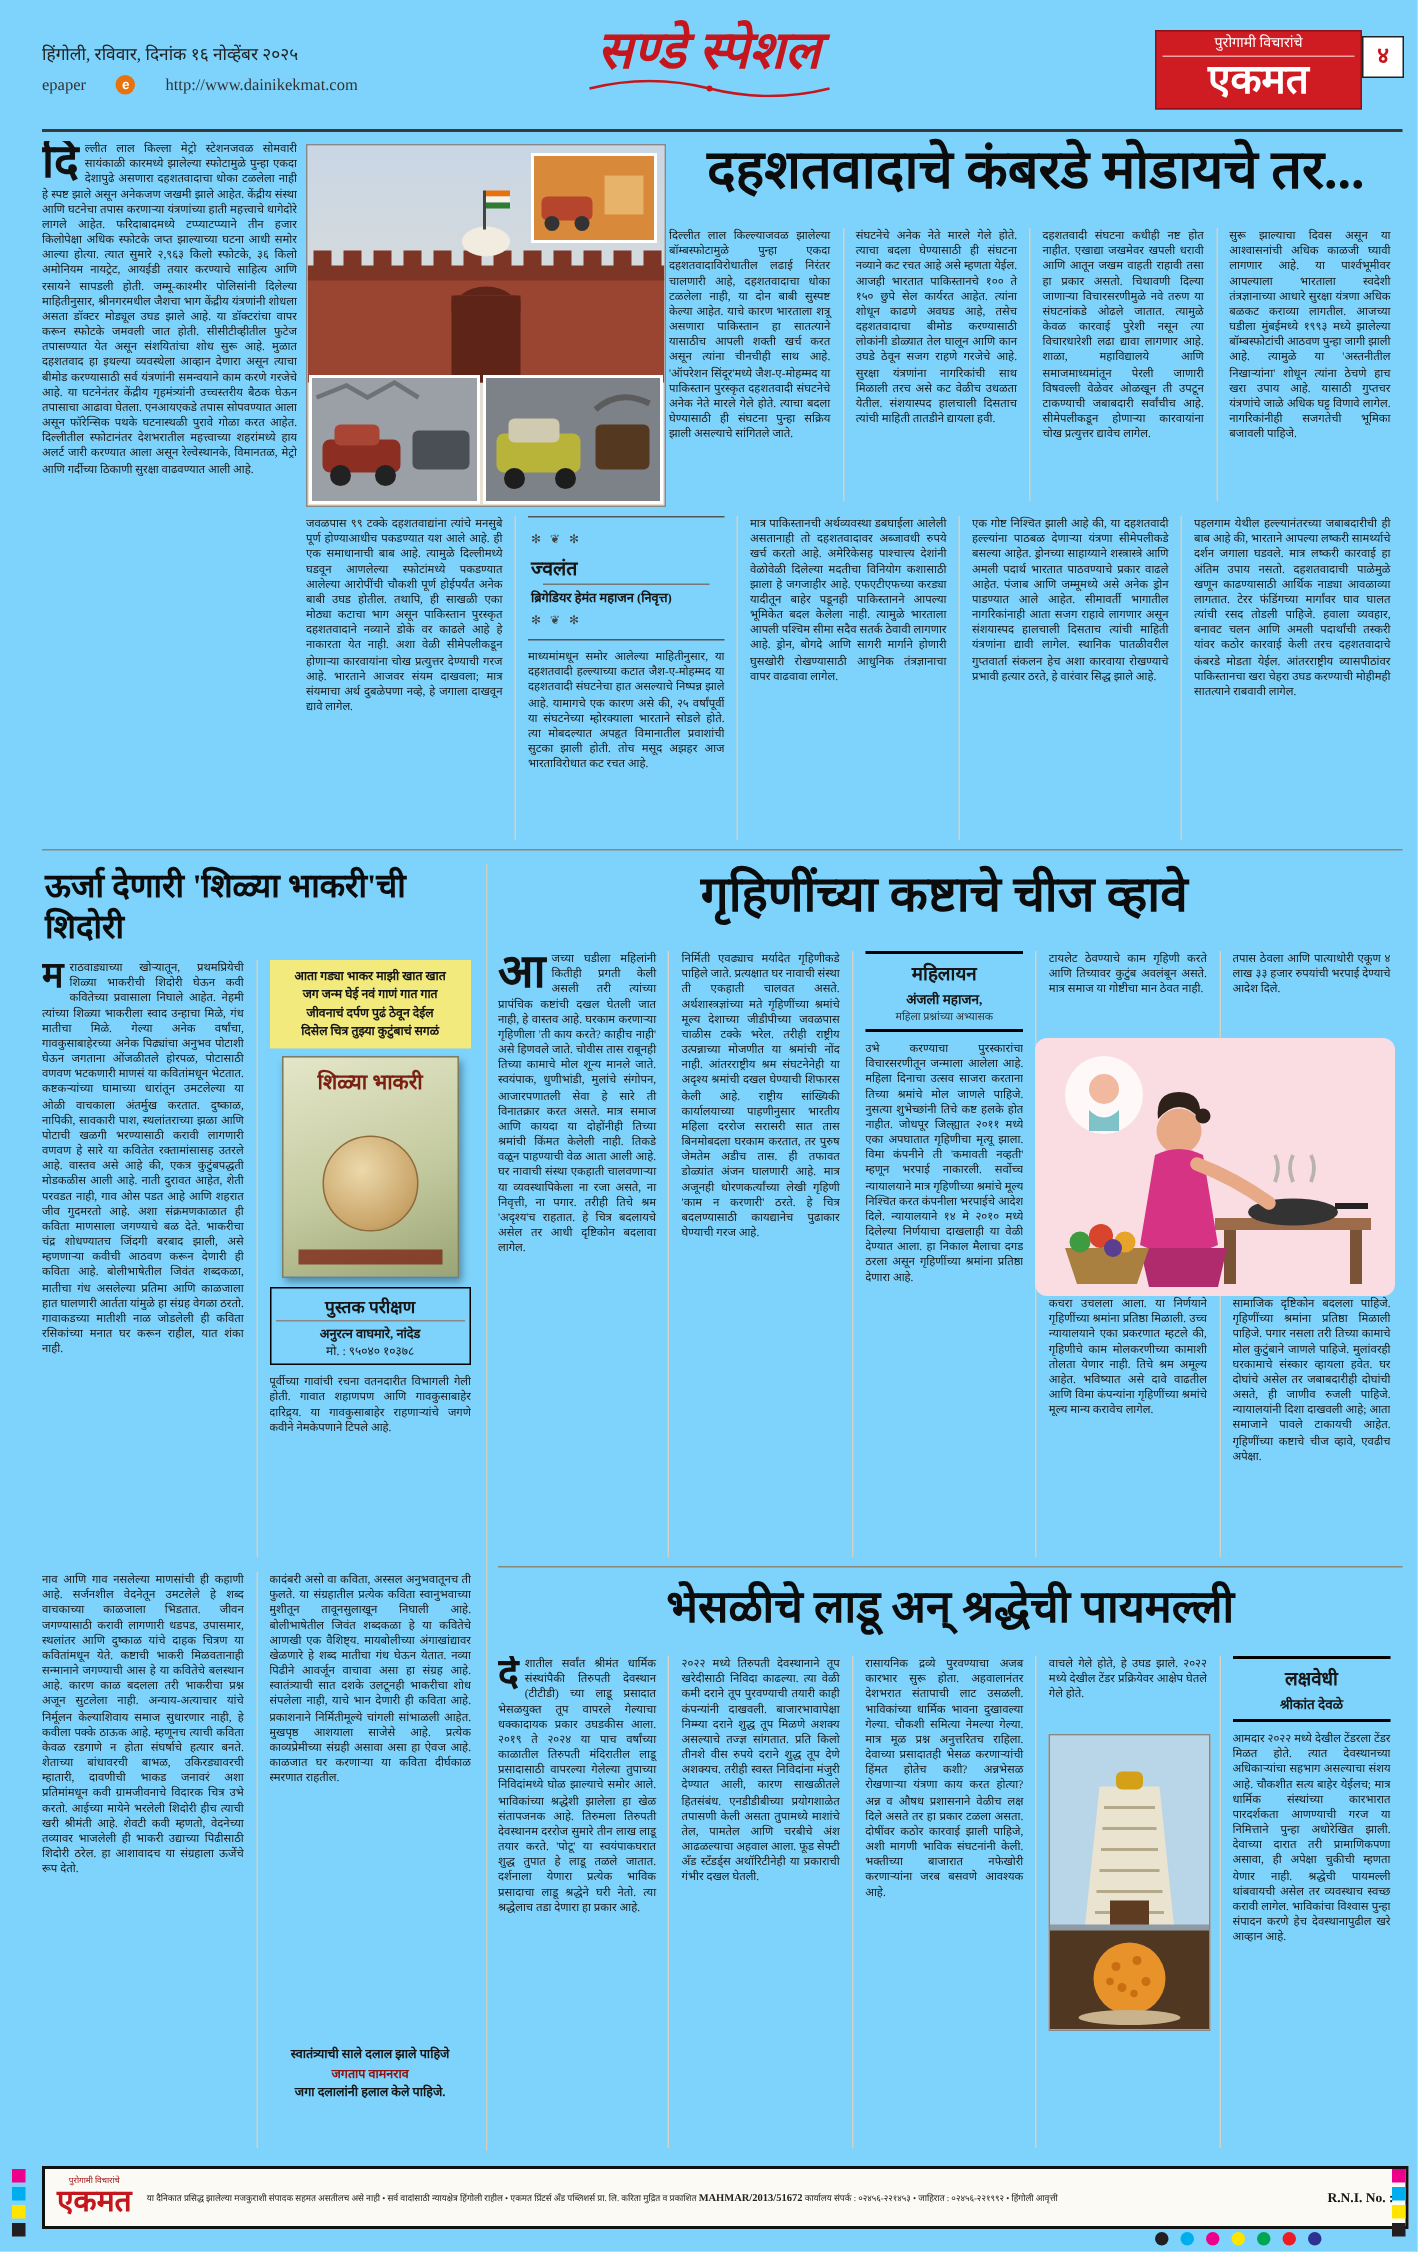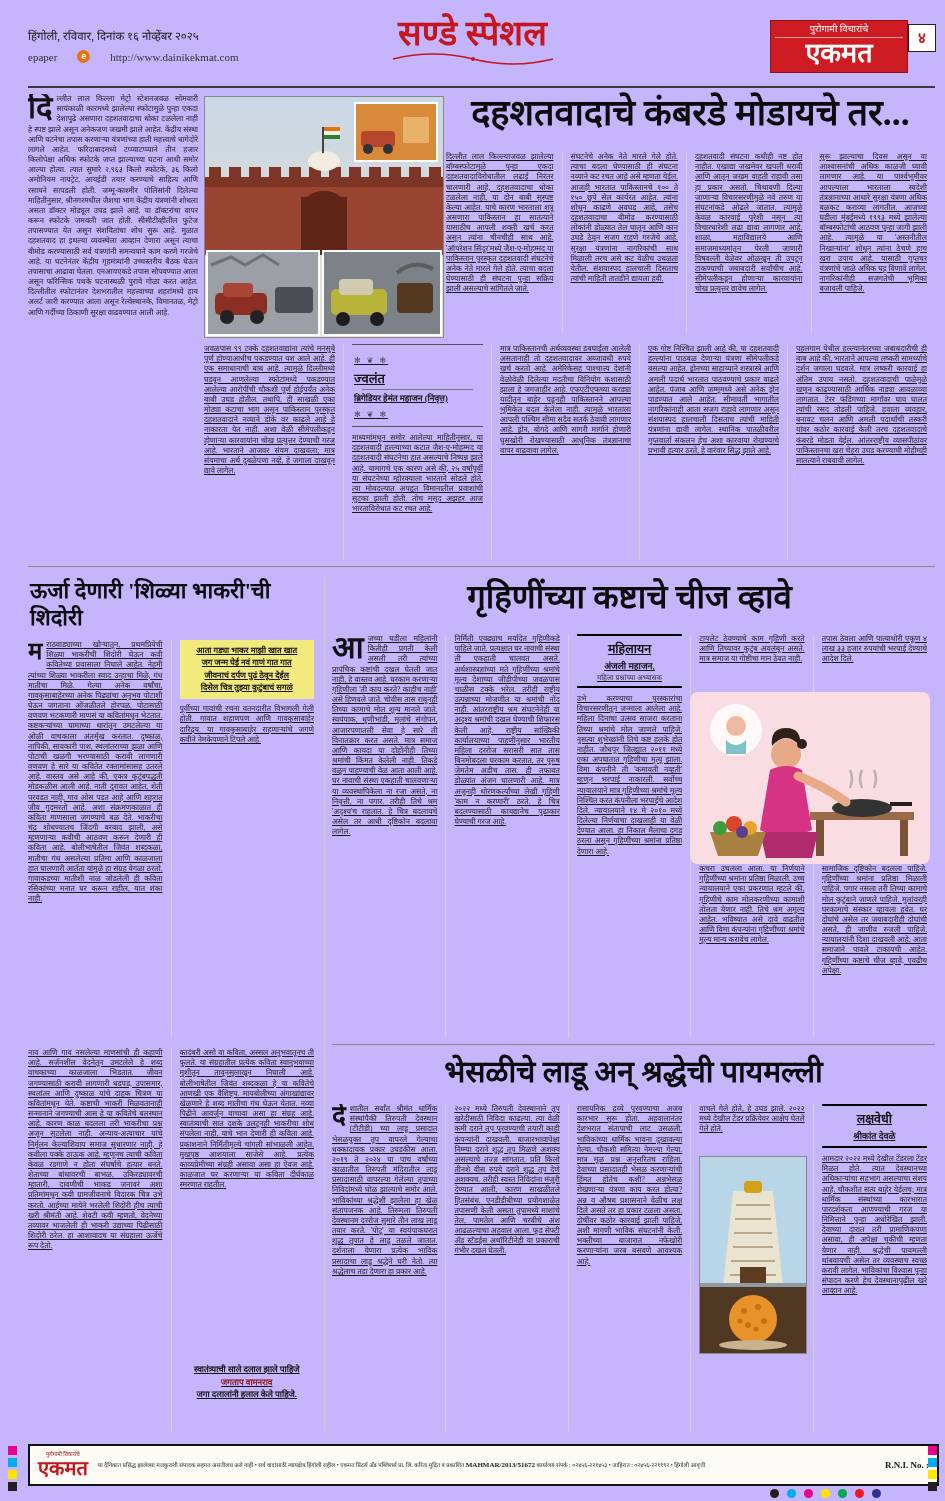--- a/index.html
+++ b/index.html
@@ -1,36 +1,36 @@
 <!DOCTYPE html>
 <html><head>
 <meta charset="utf-8">
 <style>
   html,body{margin:0;padding:0;background:#e8e6de;}
-  .page{position:relative;width:945px;height:1501px;background:#c4b5fd;margin:0 auto;
+  .page{position:relative;width:945px;height:1501px;background:#7dd3fc;margin:0 auto;
         font-family:"Liberation Serif","DejaVu Serif",serif;color:#161616;overflow:hidden;}
   .abs{position:absolute;}
   .bt{font-size:7.6px;line-height:1.34;text-align:justify;overflow:hidden;color:#1b1b1b;}
-  .cols{display:flex;overflow:hidden;text-decoration:underline;}
+  .cols{display:flex;overflow:hidden;}
   .cols>div{flex:1;min-width:0;padding-right:8px;overflow:hidden;}
   .cols>div+div{border-left:1px solid #d4d0c2;padding-left:8px;}
   .dropcap{float:left;font-weight:bold;font-size:31px;line-height:26px;margin:1px 4px 0 0;color:#111;}
   .hr{position:absolute;background:#3a3a3a;}
   .vr{position:absolute;background:#cfccbe;width:1px;}
   .headline{font-weight:bold;color:#0c0c0c;text-align:center;line-height:1.08;}
   .h-lead{font-size:36px;}
   .h-grih{font-size:33px;}
   .h-bhes{font-size:30px;}
   .h-rev{font-size:22px;text-align:left;line-height:1.22;}
   
   .dateline{font-size:11.5px;color:#222;}
   .epaper{display:flex;align-items:center;gap:20px;font-size:11px;color:#333;}
   .epaper .ico{width:13px;height:13px;border-radius:50%;background:#e8730d;color:#fff;
     font-size:9px;line-height:13px;text-align:center;font-weight:bold;font-family:"Liberation Sans",sans-serif;}
-  .special{color:#c4161c;font-weight:bold;font-size:35px;text-align:center;line-height:1;}
+  .special{color:#c4161c;font-weight:bold;font-style:italic;font-size:35px;text-align:center;line-height:1;}
   .special-flourish{display:block;margin:2px auto 0;}
   .masthead{background:#cf1b22;border:1px solid #8e0f14;text-align:center;color:#fff;padding:3px 4px 4px;}
   .masthead .tag{font-size:9.5px;line-height:1.2;border-bottom:1px solid rgba(255,255,255,.6);padding-bottom:2px;margin-bottom:1px;}
   .masthead .name{font-size:27px;font-weight:bold;line-height:1.05;}
   .pagenum{width:26px;height:26px;border:1px solid #222;background:#fff;color:#c4161c;
     font-weight:bold;font-size:15px;text-align:center;line-height:26px;}
   
   .qbox{text-align:left;padding:4px 2px 5px;border-top:1px solid #555;border-bottom:1px solid #555;margin-bottom:6px;}
   .qbox .orn::before{content:"✻ ❦ ✻";color:#444;font-size:8px;letter-spacing:2px;}
   .qbox .lbl{font-size:13px;font-weight:bold;margin:2px 0;}
@@ -195,20 +195,30 @@
     <div class="bt">
       <span class="dropcap" style="font-size:24px;line-height:21px;">म</span><span>राठवाड्याच्या खोऱ्यातून, प्रथमप्रियेची शिळ्या भाकरीची शिदोरी घेऊन कवी कवितेच्या प्रवासाला निघाले आहेत. नेहमी त्यांच्या शिळ्या भाकरीला स्वाद उन्हाचा मिळे, गंध मातीचा मिळे. गेल्या अनेक वर्षांचा, गावकुसाबाहेरच्या अनेक पिढ्यांचा अनुभव पोटाशी घेऊन जगताना ओंजळीतले होरपळ, पोटासाठी वणवण भटकणारी माणसं या कवितांमधून भेटतात. कष्टकऱ्यांच्या घामाच्या धारांतून उमटलेल्या या ओळी वाचकाला अंतर्मुख करतात. दुष्काळ, नापिकी, सावकारी पाश, स्थलांतराच्या झळा आणि पोटाची खळगी भरण्यासाठी करावी लागणारी वणवण हे सारे या कवितेत रक्तामांसासह उतरले आहे. वास्तव असे आहे की, एकत्र कुटुंबपद्धती मोडकळीस आली आहे. नाती दुरावत आहेत, शेती परवडत नाही, गाव ओस पडत आहे आणि शहरात जीव गुदमरतो आहे. अशा संक्रमणकाळात ही कविता माणसाला जगण्याचे बळ देते. भाकरीचा चंद्र शोधण्यातच जिंदगी बरबाद झाली, असे म्हणणाऱ्या कवीची आठवण करून देणारी ही कविता आहे. बोलीभाषेतील जिवंत शब्दकळा, मातीचा गंध असलेल्या प्रतिमा आणि काळजाला हात घालणारी आर्तता यांमुळे हा संग्रह वेगळा ठरतो. गावाकडच्या मातीशी नाळ जोडलेली ही कविता रसिकांच्या मनात घर करून राहील, यात शंका नाही.</span>
     </div>
     <div>
       <div class="hlbox">
         <div>आता गड्या भाकर माझी खात खात</div>
         <div>जग जन्म घेई नवं गाणं गात गात</div>
         <div>जीवनाचं दर्पण पुढं ठेवून देईल</div>
         <div>दिसेल चित्र तुझ्या कुटुंबाचं सगळं</div>
       </div>
+      <div class="book">
+        <div class="btitle">शिळ्या भाकरी</div>
+        <div class="bhakri"></div>
+        <div class="bstrip"></div>
+      </div>
+      <div class="revbox">
+        <div class="lbl">पुस्तक परीक्षण</div>
+        <div class="auth">अनुरत्न वाघमारे, नांदेड</div>
+        <div class="phone">मो. : ९५०४० १०३७८</div>
+      </div>
       <div class="bt">पूर्वीच्या गावांची रचना वतनदारीत विभागली गेली होती. गावात शहाणपण आणि गावकुसाबाहेर दारिद्र्य. या गावकुसाबाहेर राहणाऱ्यांचे जगणे कवीने नेमकेपणाने टिपले आहे.</div>
     </div>
   </div>
 
   <div class="abs cols" style="left:28px;top:1048px;width:294px;height:384px;">
     <div class="bt">नाव आणि गाव नसलेल्या माणसांची ही कहाणी आहे. सर्जनशील वेदनेतून उमटलेले हे शब्द वाचकाच्या काळजाला भिडतात. जीवन जगण्यासाठी करावी लागणारी धडपड, उपासमार, स्थलांतर आणि दुष्काळ यांचे दाहक चित्रण या कवितांमधून येते. कष्टाची भाकरी मिळवतानाही सन्मानाने जगण्याची आस हे या कवितेचे बलस्थान आहे. कारण काळ बदलला तरी भाकरीचा प्रश्न अजून सुटलेला नाही. अन्याय-अत्याचार यांचे निर्मूलन केल्याशिवाय समाज सुधारणार नाही, हे कवीला पक्के ठाऊक आहे. म्हणूनच त्याची कविता केवळ रडगाणे न होता संघर्षाचे हत्यार बनते. शेताच्या बांधावरची बाभळ, उकिरड्यावरची म्हातारी, दावणीची भाकड जनावरं अशा प्रतिमांमधून कवी ग्रामजीवनाचे विदारक चित्र उभे करतो. आईच्या मायेने भरलेली शिदोरी हीच त्याची खरी श्रीमंती आहे. शेवटी कवी म्हणतो, वेदनेच्या तव्यावर भाजलेली ही भाकरी उद्याच्या पिढीसाठी शिदोरी ठरेल. हा आशावादच या संग्रहाला ऊर्जेचे रूप देतो.</div>
     <div>
       <div class="bt" style="height:312px;">कादंबरी असो वा कविता, अस्सल अनुभवातूनच ती फुलते. या संग्रहातील प्रत्येक कविता स्वानुभवाच्या मुशीतून तावूनसुलाखून निघाली आहे. बोलीभाषेतील जिवंत शब्दकळा हे या कवितेचे आणखी एक वैशिष्ट्य. मायबोलीच्या अंगाखांद्यावर खेळणारे हे शब्द मातीचा गंध घेऊन येतात. नव्या पिढीने आवर्जून वाचावा असा हा संग्रह आहे. स्वातंत्र्याची सात दशके उलटूनही भाकरीचा शोध संपलेला नाही, याचे भान देणारी ही कविता आहे. प्रकाशनाने निर्मितीमूल्ये चांगली सांभाळली आहेत. मुखपृष्ठ आशयाला साजेसे आहे. प्रत्येक काव्यप्रेमीच्या संग्रही असावा असा हा ऐवज आहे. काळजात घर करणाऱ्या या कविता दीर्घकाळ स्मरणात राहतील.</div>
       <div class="sign">
         <div>स्वातंत्र्याची साले दलाल झाले पाहिजे</div>

